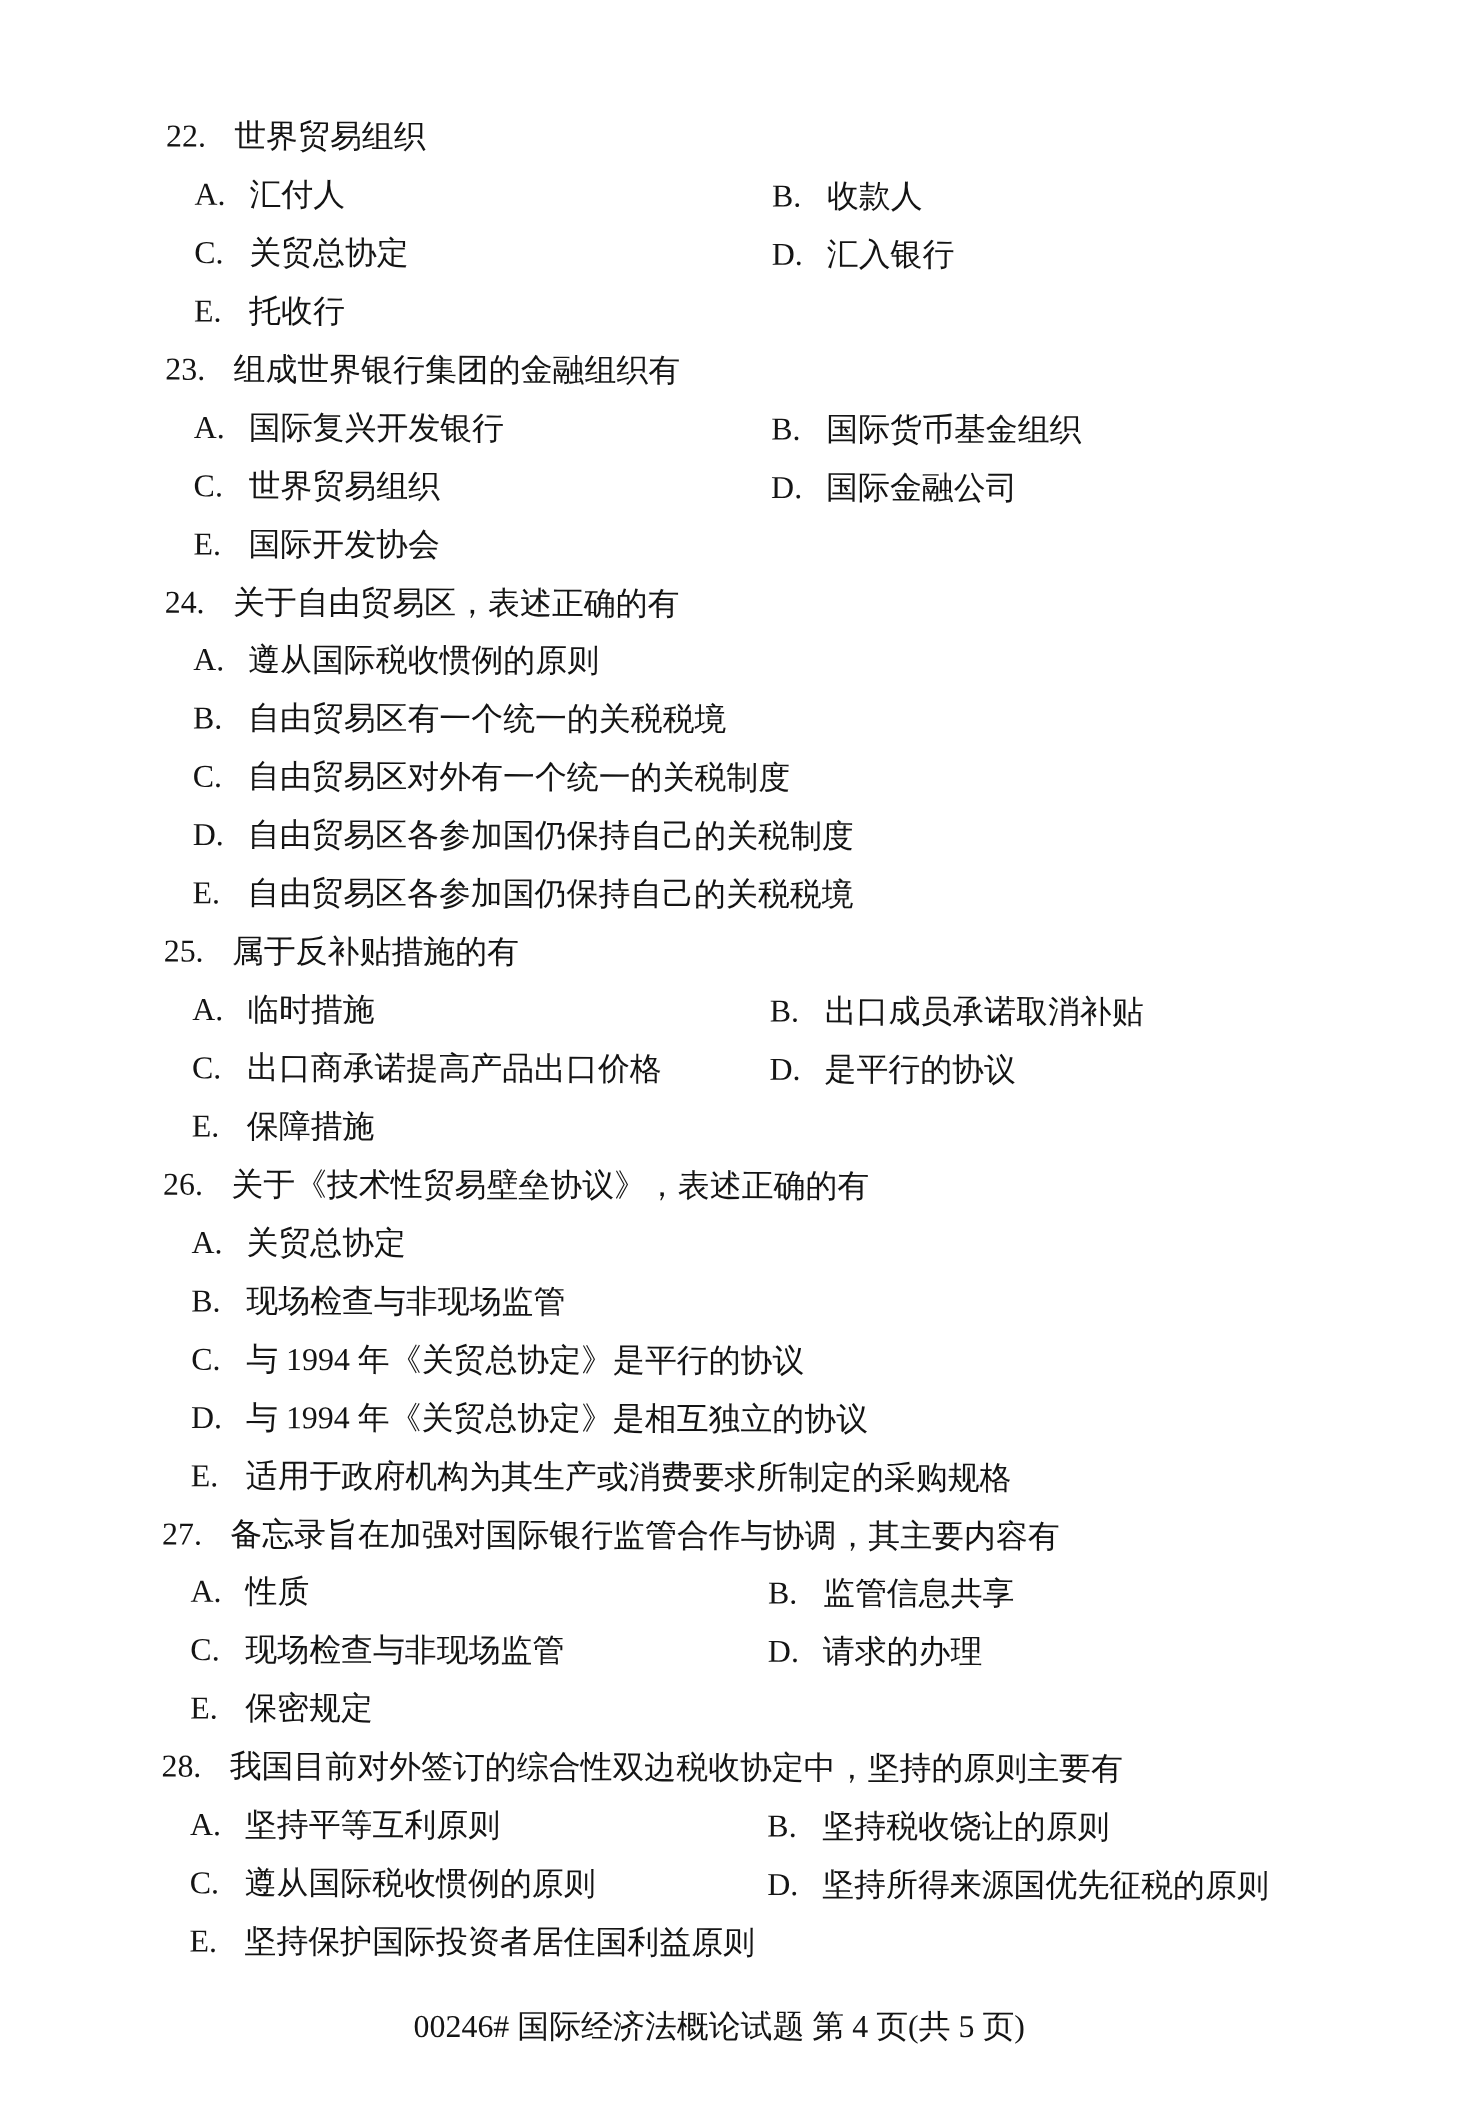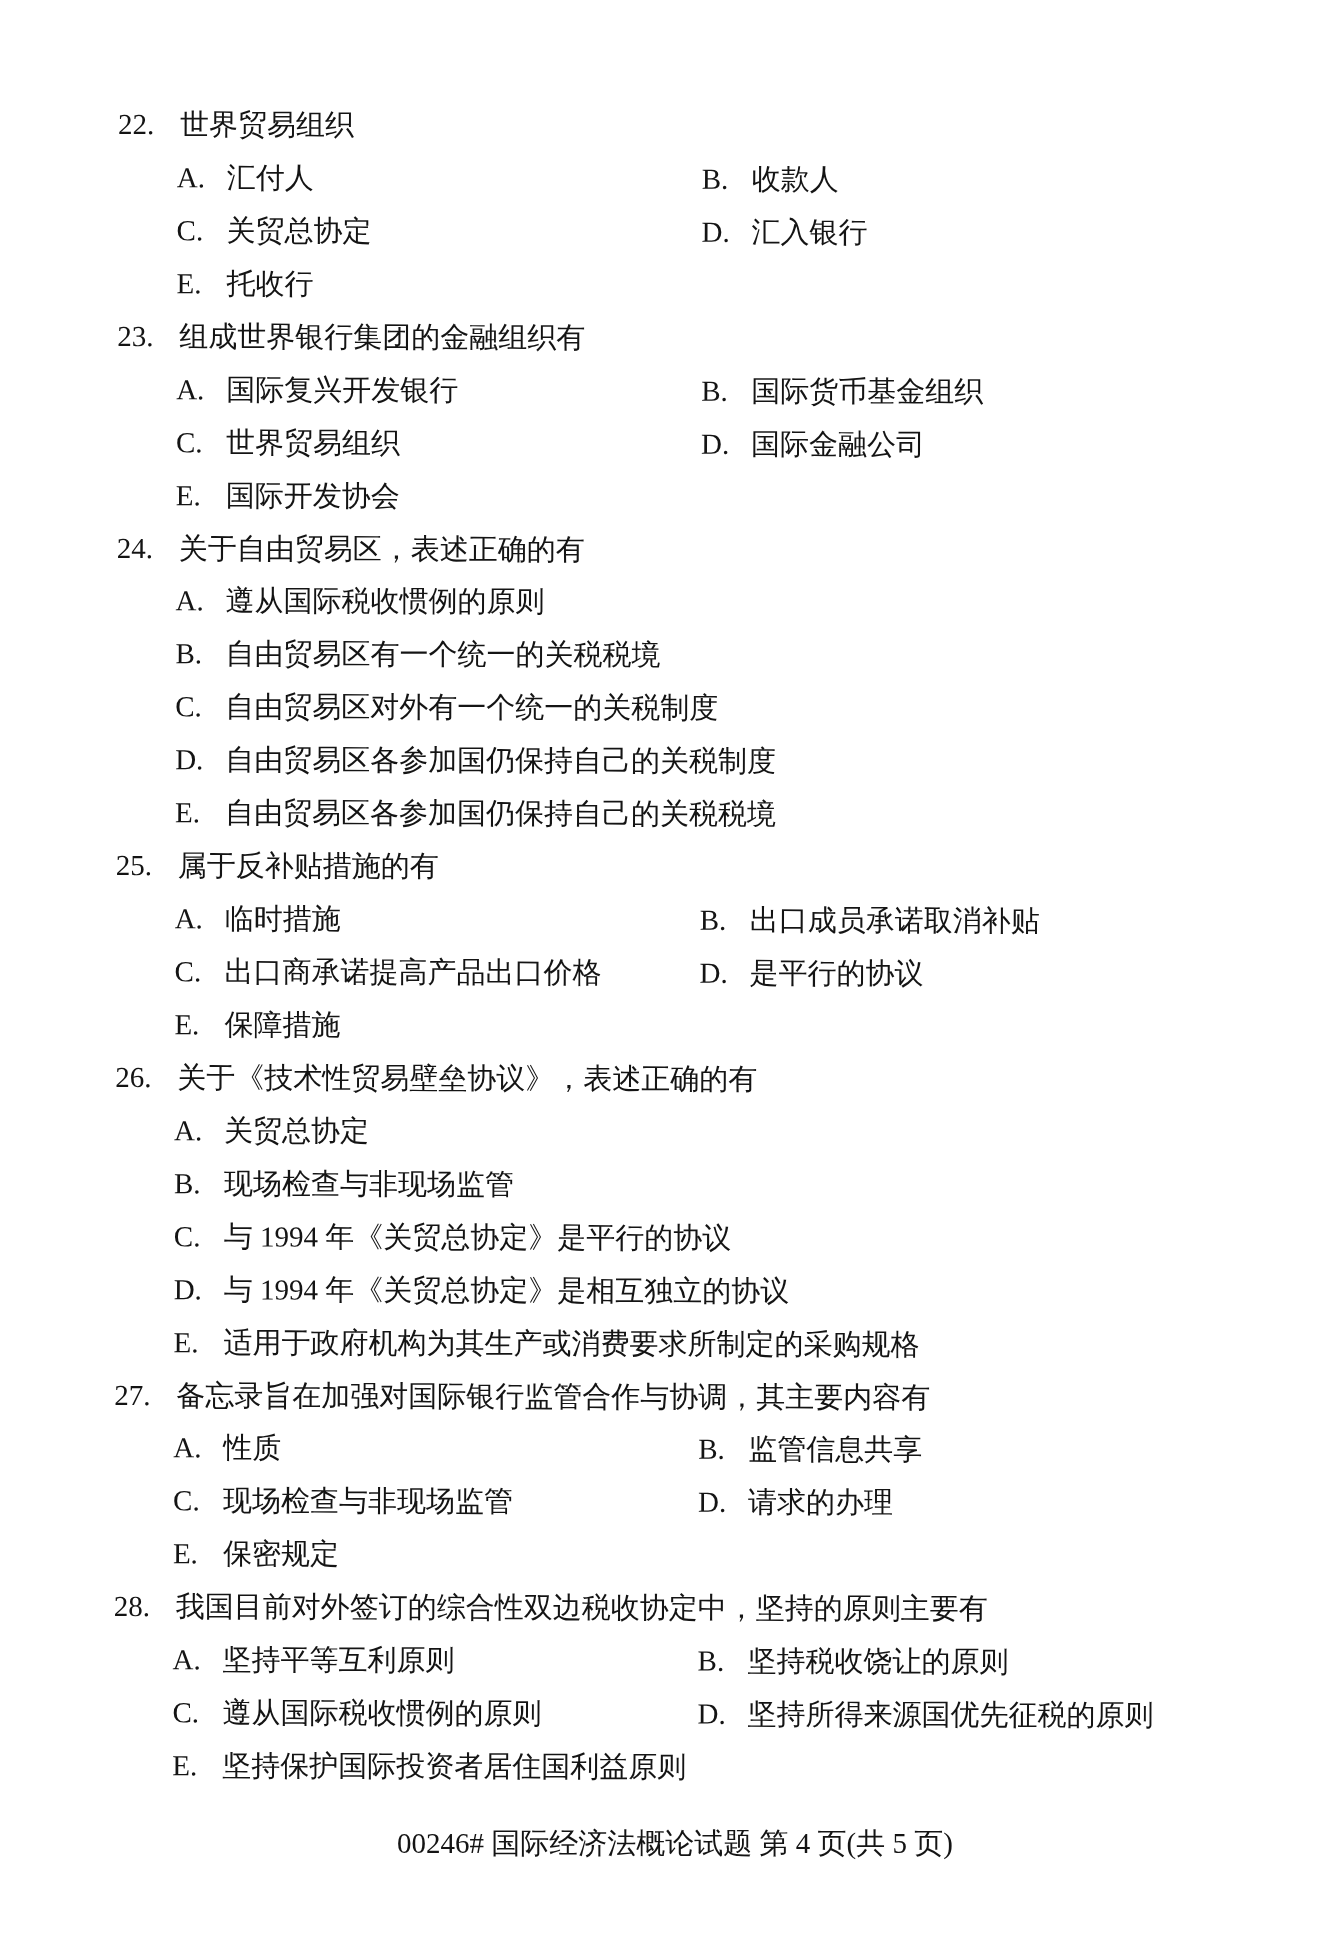--- a/index.html
+++ b/index.html
@@ -26,38 +26,39 @@
     }
     .line {
       height: 52.94px;
       line-height: 52.94px;
       white-space: nowrap;
       position: relative;
     }
     .qnum {
       display: inline-block;
       width: 62px;
+      margin-left: 33px;
     }
     .opt-row {
       padding-left: 59px;
     }
     .opt {
       display: inline-block;
       white-space: nowrap;
     }
     .opt.col-left {
       width: 525px;
     }
     .olabel {
       display: inline-block;
       width: 50px;
     }
     .footer {
       position: absolute;
-      left: 397px;
+      left: 376px;
       top: 1817px;
       height: 52px;
       line-height: 52px;
       white-space: pre;
     }
   </style>
 </head>
 <body>
 
 <div class="sheet">

